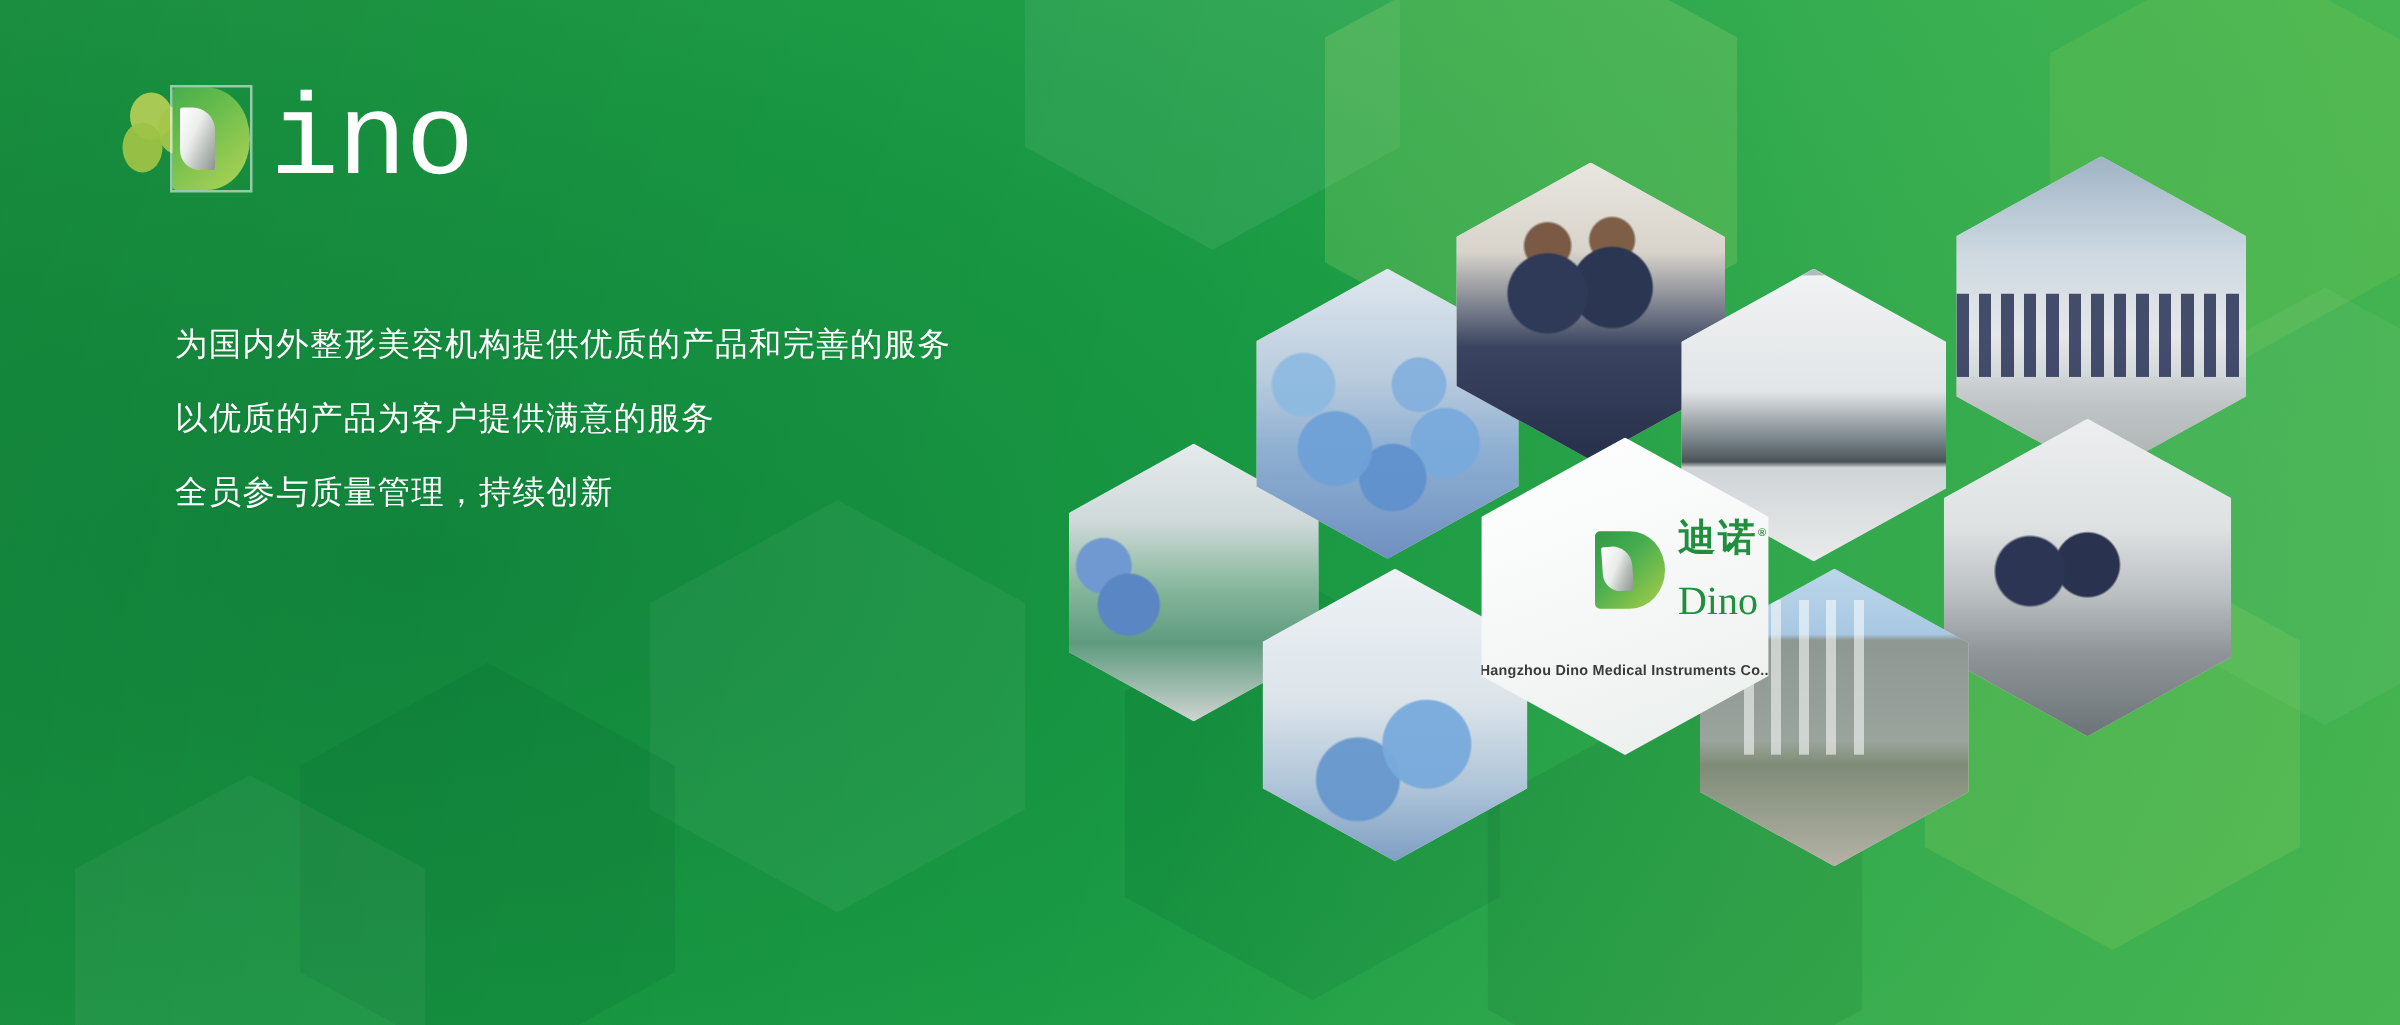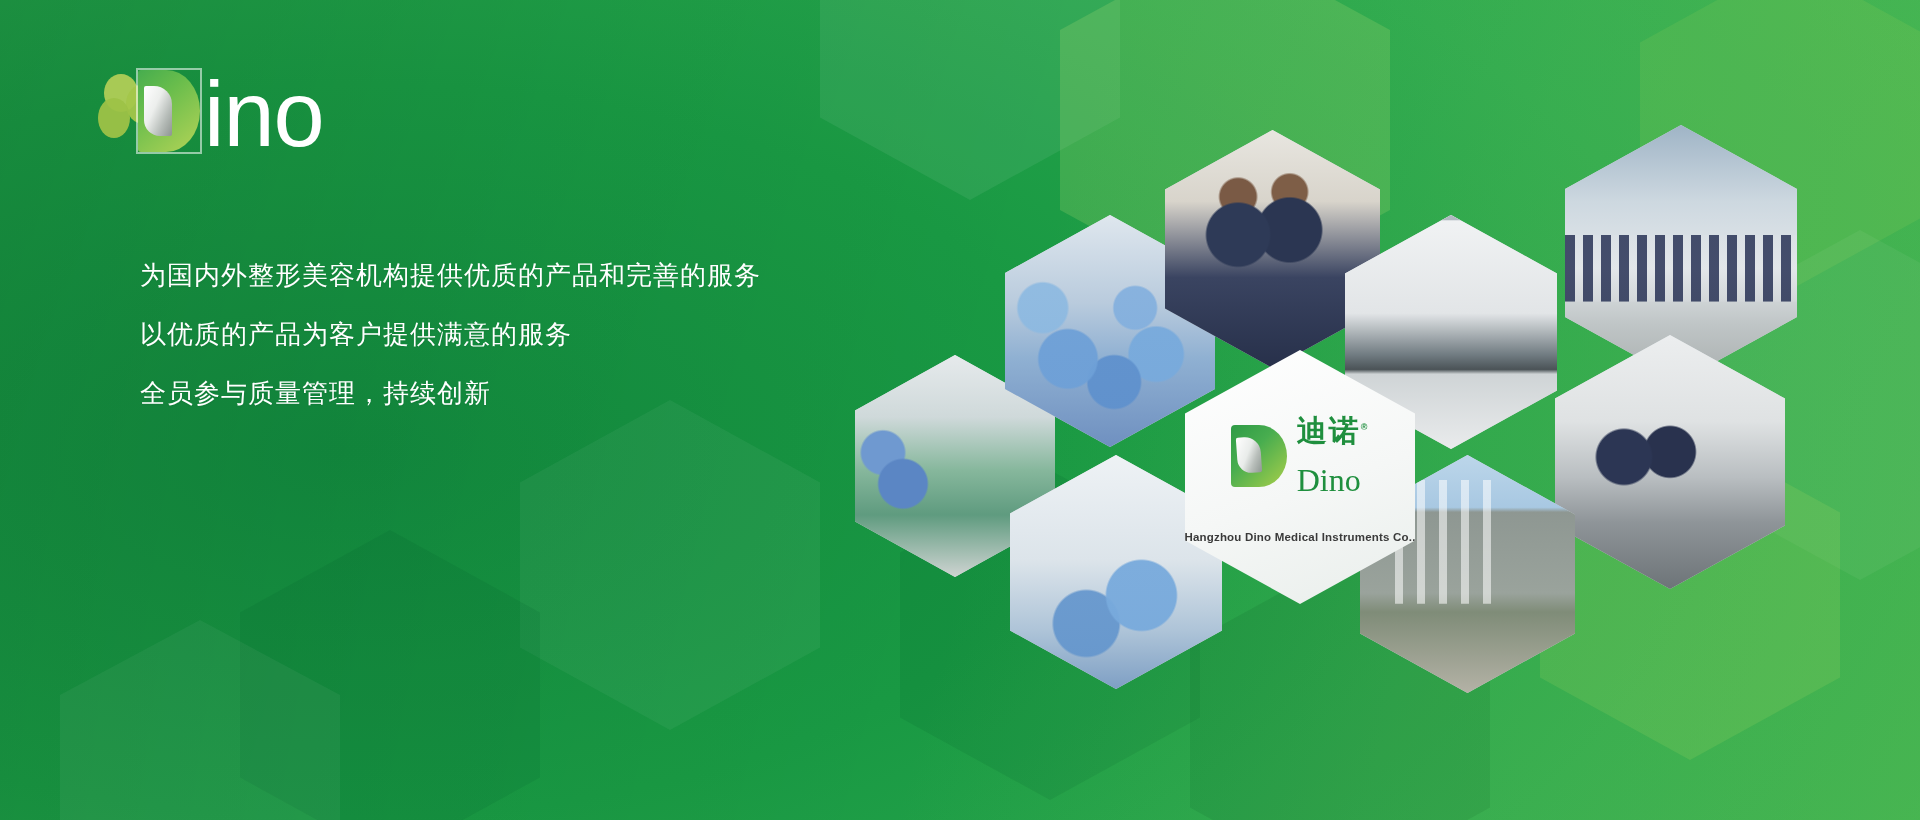--- a/index.html
+++ b/index.html
@@ -91,21 +91,21 @@
     background:
       radial-gradient(circle at 30% 48%, #2c3654 0 13%, rgba(0,0,0,0) 14%),
       radial-gradient(circle at 50% 46%, #29324e 0 14%, rgba(0,0,0,0) 15%),
       linear-gradient(180deg,#eceeef 0%,#dfe2e3 34%,#b9bec1 56%,#8e9498 74%,#6d7478 100%);
   }
 
   
   .hex-logo {
     background:linear-gradient(160deg,#ffffff 0%,#f5f7f6 55%,#e9eeeb 100%);
     display:flex; flex-direction:column;
-    align-items:center; justify-content:center;gap:17px;
+    align-items:flex-end; justify-content:center;gap:17px;
   }
   .logo-row { display:flex; align-items:center; gap:10px; margin-top:4px;}
   .logo-mark {
     position:relative; width:56px; height:62px;
   }
   .logo-mark .leaf {
     position:absolute; inset:0;
     background:linear-gradient(135deg,#2e9b46 0%,#48ad4f 40%,#a9cf4a 100%);
     border-radius:4px 28px 28px 4px / 4px 31px 31px 4px;
   }
@@ -145,22 +145,22 @@
   .brand-mark .curl2 {
     position:absolute; left:6px; top:16px; width:28px; height:50px;
     background:linear-gradient(115deg,#ffffff 0%,#eceeec 40%,#b6bcb8 72%,#8d9490 100%);
     border-radius:2px 18px 2px 16px;
   }
   .brand-mark .frame {
     position:absolute; left:-2px; top:-2px; width:66px; height:86px;
     border:2px solid rgba(255,255,255,.55);
   }
   .brand-text {
-    position:absolute; left:108px; top:6px;
-    font-family:Liberation Sans, sans-serif;
+    position:absolute; left:120px; top:6px;
+    font-family:Liberation Mono, monospace;
     font-size:92px; color:#ffffff; line-height:1;
     letter-spacing:-1px;
   }
 
   .taglines { position:absolute; left:140px; top:262px; }
   .tagline {
     color:#ffffff; font-size:26px; line-height:1; margin-bottom:33px;
     letter-spacing:1px; white-space:nowrap;
     text-shadow:0 1px 2px rgba(0,0,0,.08);
   }

